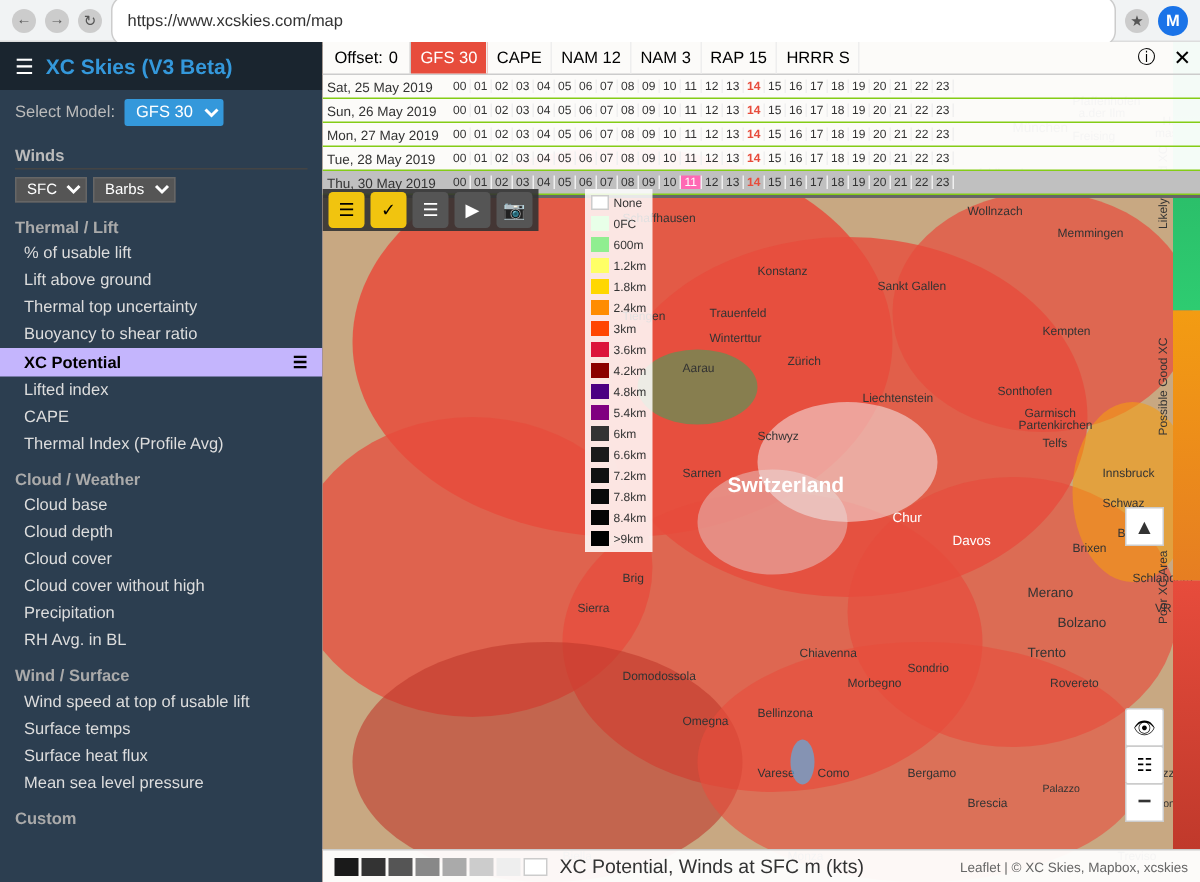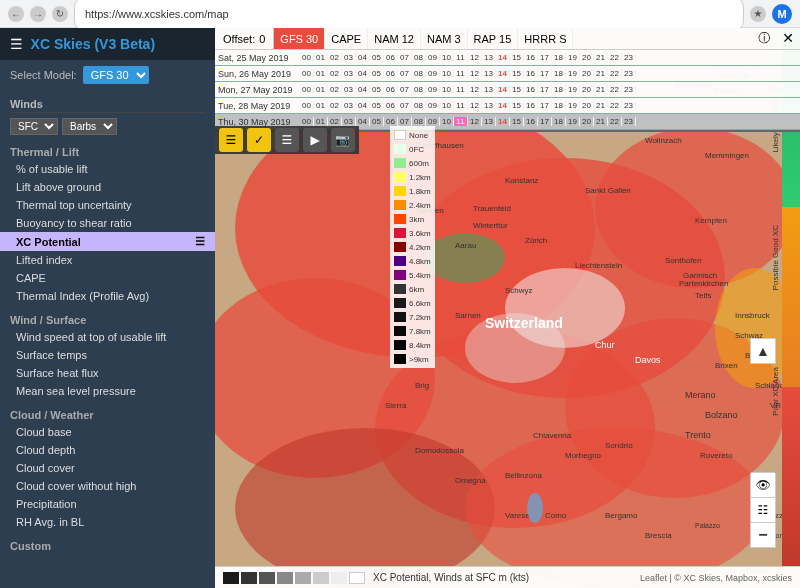--- a/index.html
+++ b/index.html
@@ -297,21 +297,21 @@
       gap: 8px;
       z-index: 200;
       font-size: 10px;
     }
     .color-legend {
       display: flex; gap: 2px; align-items: center;
     }
     .color-swatch {
       width: 16px; height: 12px;
     }
-    .bottom-text { font-size: 10px; color: #333; }
+    .bottom-text { font-size: 13px; color: #333; }
     .leaflet-attr { margin-left: auto; font-size: 9px; color: #666; }
 
     
     .map-terrain {
       position: absolute;
       top: 0; left: 0;
       width: 100%; height: 100%;
     }
 
     .up-arrow {
@@ -377,35 +377,35 @@
       <div class="menu-item active">
         <span>XC Potential</span>
         <span>☰</span>
       </div>
       <div class="menu-item">Lifted index</div>
       <div class="menu-item">CAPE</div>
       <div class="menu-item">Thermal Index (Profile Avg)</div>
     </div>
 
     <div class="menu-section">
-      <div class="menu-category">Wind / Surface</div>
-      <div class="menu-item">Wind speed at top of usable lift</div>
-      <div class="menu-item">Surface temps</div>
-      <div class="menu-item">Surface heat flux</div>
-      <div class="menu-item">Mean sea level pressure</div>
-    </div>
-
-    <div class="menu-section">
       <div class="menu-category">Cloud / Weather</div>
       <div class="menu-item">Cloud base</div>
       <div class="menu-item">Cloud depth</div>
       <div class="menu-item">Cloud cover</div>
       <div class="menu-item">Cloud cover without high</div>
       <div class="menu-item">Precipitation</div>
       <div class="menu-item">RH Avg. in BL</div>
+    </div>
+
+    <div class="menu-section">
+      <div class="menu-category">Wind / Surface</div>
+      <div class="menu-item">Wind speed at top of usable lift</div>
+      <div class="menu-item">Surface temps</div>
+      <div class="menu-item">Surface heat flux</div>
+      <div class="menu-item">Mean sea level pressure</div>
     </div>
 
     <div class="menu-section">
       <div class="menu-category">Custom</div>
     </div>
 
   </div>
 
   <div class="map-area">
 

